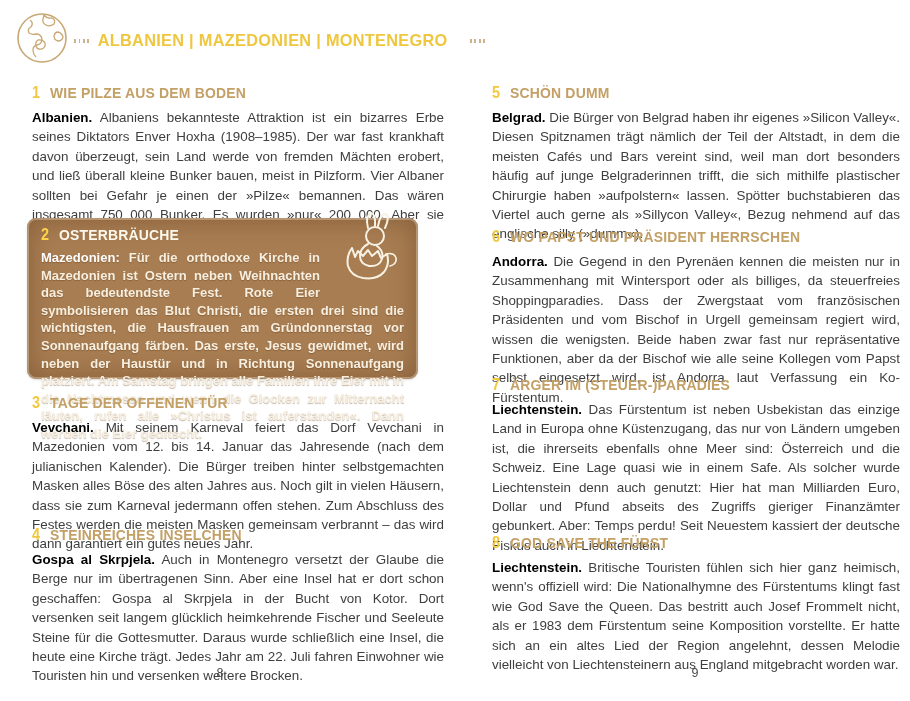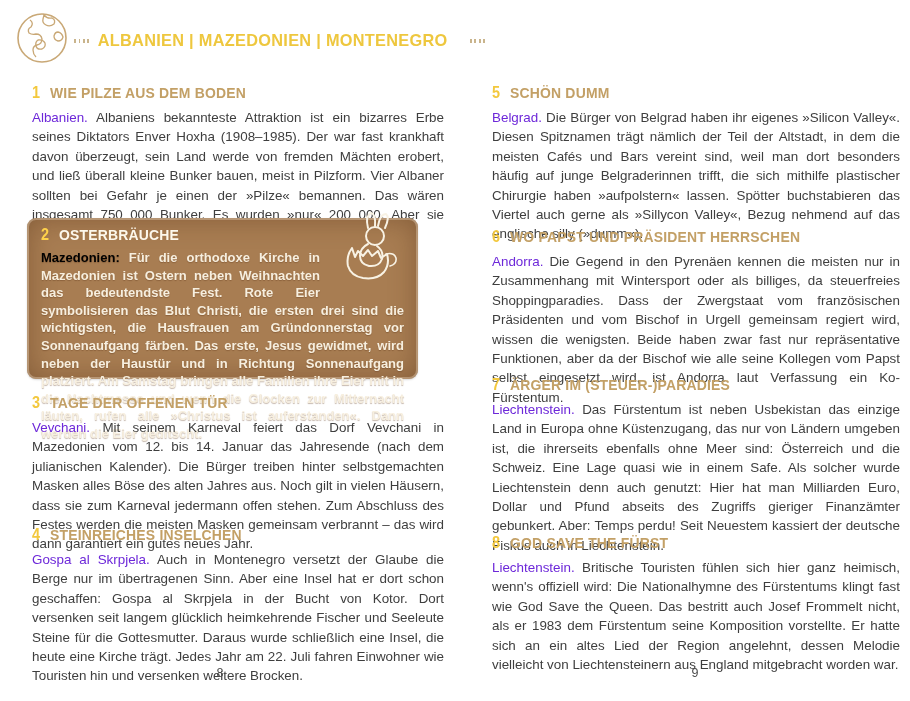--- a/index.html
+++ b/index.html
@@ -32,21 +32,21 @@
     font-weight:700;font-size:16px;color:#f3c83d;
     transform:scaleX(.9);transform-origin:left bottom;
   }
   .sec-title{
     font-weight:700;font-size:15px;color:#c3a066;letter-spacing:.2px;
     transform:scaleX(.93);transform-origin:left bottom;white-space:nowrap;
   }
   .sec-body{
     font-size:13.4px;line-height:19.4px;color:#3e3e3e;text-align:justify;
   }
-  .sec-body .lead{font-weight:400;color:#6d28d9;}
+  .sec-body .lead{font-weight:700;color:#000000;}
   .sec-body .it{}
 
   
   .parch{
     position:absolute;left:27px;top:218px;width:391px;height:161px;
     box-sizing:border-box;padding:8px 14px 10px 14px;
     border-radius:9px;
     background:
       radial-gradient(ellipse at 12% 18%, rgba(255,238,205,.30), transparent 38%),
       radial-gradient(ellipse at 85% 75%, rgba(255,235,200,.18), transparent 40%),
@@ -57,21 +57,21 @@
     background-color:#a87d52;
     box-shadow:inset 0 0 0 2px rgba(245,230,205,.35), inset 0 0 28px rgba(70,38,12,.38), 0 1px 2px rgba(0,0,0,.15);
   }
   .parch .sec-head{margin-bottom:5px;}
   .parch .sec-title{color:#fdf8ec;}
   .parch .sec-num{color:#ffd24a;}
   .parch-body{
     font-size:13px;line-height:17.6px;color:#f7efdf;font-weight:700;
     text-align:justify;text-shadow:0 1px 1px rgba(90,50,20,.35);
   }
-  .parch-body .lead{color:#000000;font-weight:700;}
+  .parch-body .lead{color:#ffffff;font-weight:700;}
   .rabbit-wrap{float:right;width:82px;height:80px;margin:-16px -6px 2px 8px;}
 
   .pagenum{
     position:absolute;top:666px;width:100%;text-align:center;
     font-size:12.5px;color:#4a4a4a;
   }
   svg{display:block;}
 </style>
 </head>
 <body>

